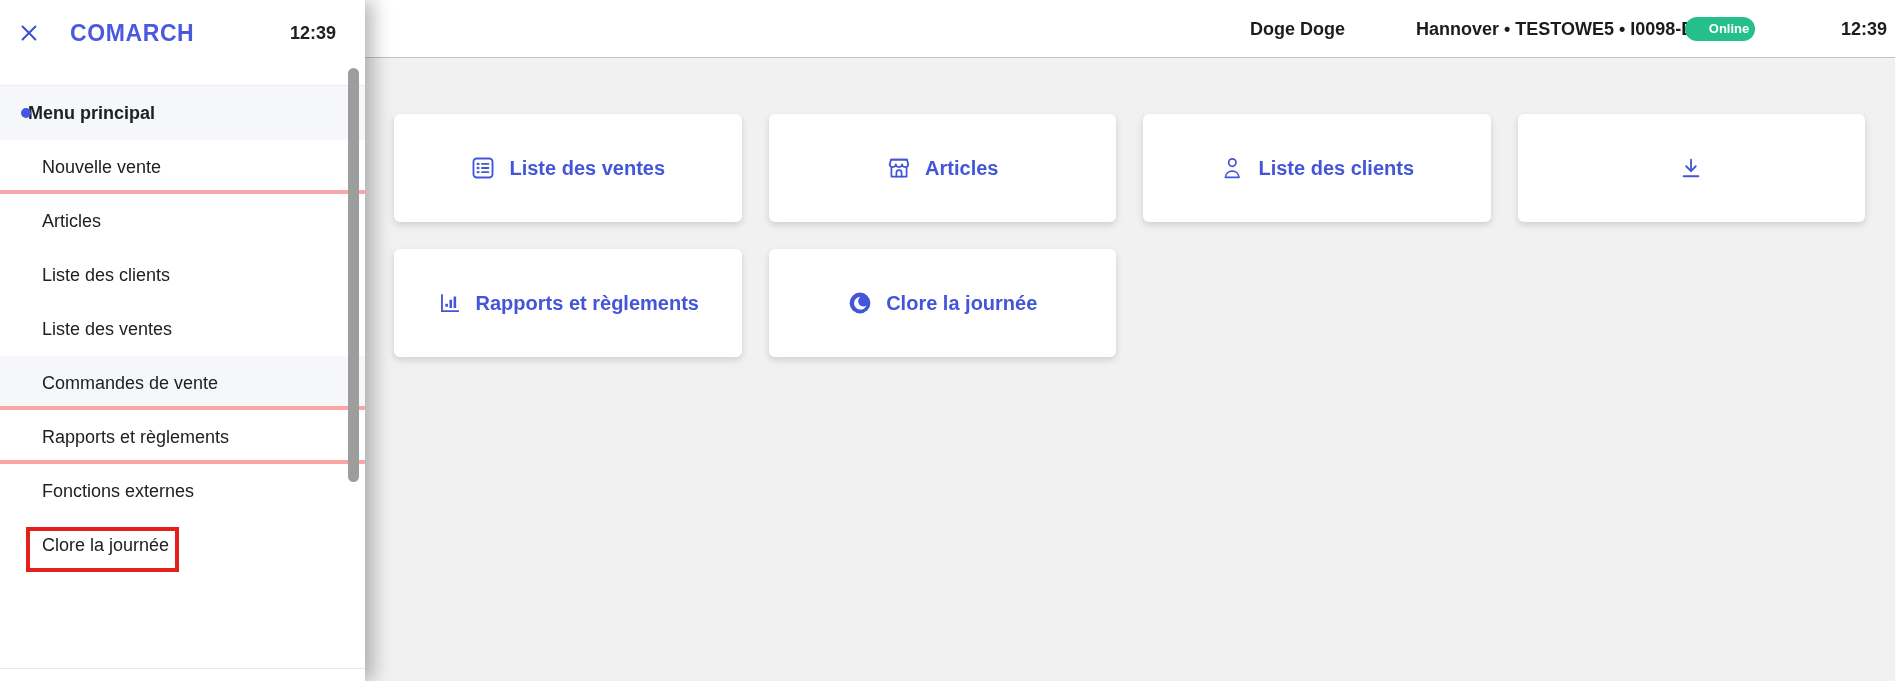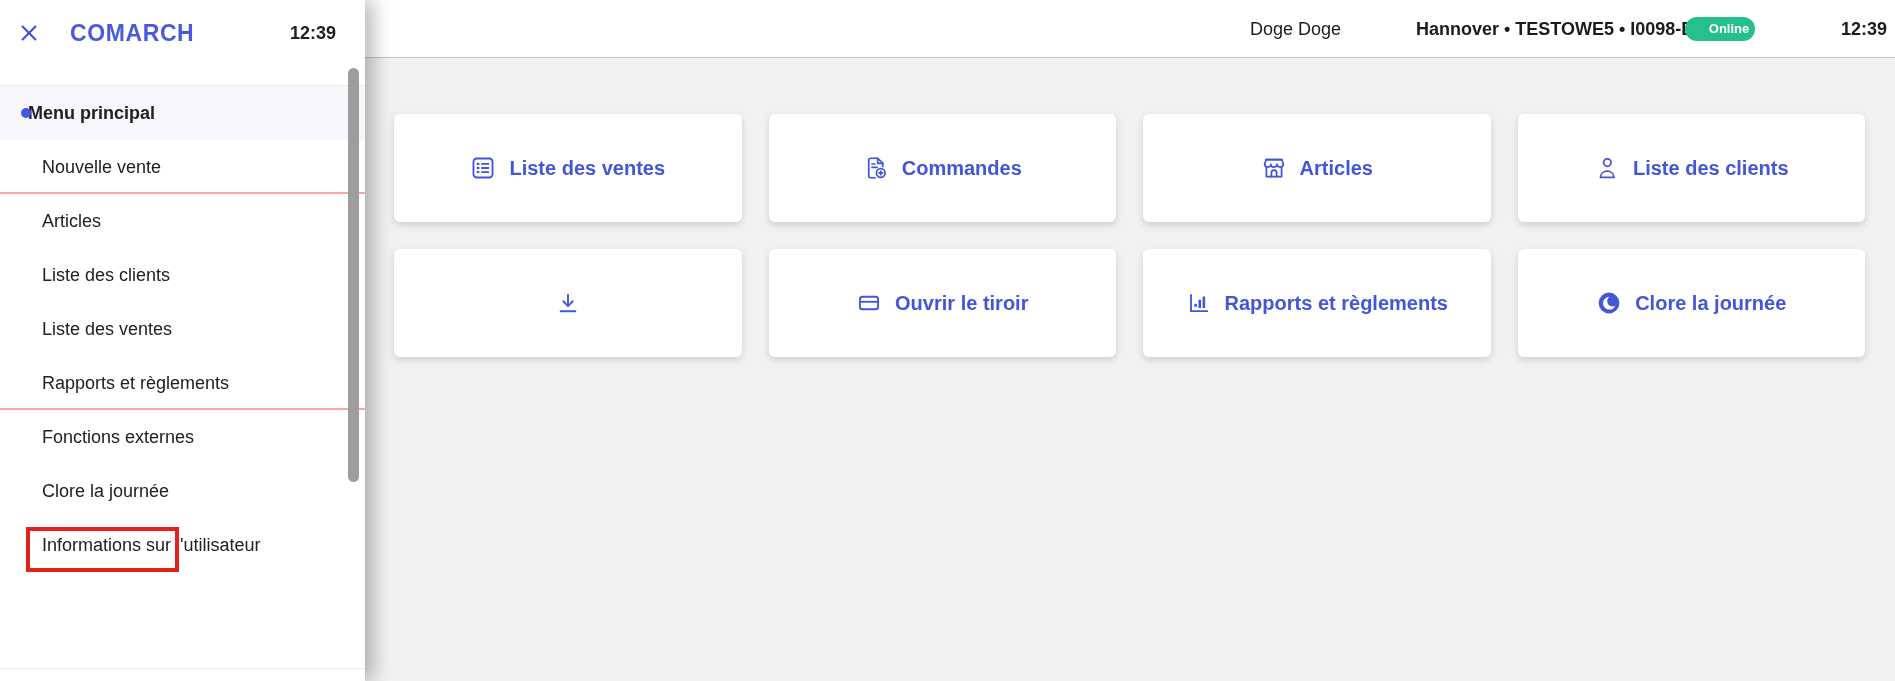--- a/index.html
+++ b/index.html
@@ -19,41 +19,41 @@
   .logo { margin-left:28px; font-size:23px; font-weight:800; letter-spacing:0.6px; color:#4a5ae0; }
   .sidebar-time { margin-left:auto; margin-right:29px; font-size:18px; font-weight:700; color:#202124; }
 
   .menu { margin-top:19px; border-top:1px solid #ededed; }
   .menu-item {
     position:relative; height:54px; line-height:54px; padding-left:42px;
     font-size:18px; color:#202124; cursor:pointer; white-space:nowrap;
   }
   .menu-item.hl { background:#f6f7fb; }
   .menu-item.bold { font-weight:700;padding-left:28px; }
-  .menu-item.sep { border-bottom:2px solid #fca5a5; }
+  .menu-item.sep { border-bottom:4px solid #fca5a5; }
   .menu-dot {
     position:absolute; left:21px; top:50%; transform:translateY(-50%);
     width:10px; height:10px; border-radius:50%; background:#4656e0;
   }
   .annotation-box {
     position:absolute; left:26px; top:527px; width:153px; height:45px;
     border:4px solid #e2211c; z-index:6; pointer-events:none;
   }
   .bottom-sep { position:absolute; left:0; top:668px; width:365px; height:1px; background:#e9e9e9; }
   .scrollbar-thumb {
     position:absolute; right:6px; top:68px; width:11px; height:414px;
     background:#9d9d9d; border-radius:6px; cursor:pointer;
   }
 
   
   .main { position:absolute; left:365px; top:0; right:0; bottom:0; background:#f1f1f1; }
   .topbar {
     position:relative; height:58px; background:#ffffff; border-bottom:1px solid #c2c2c2;
   }
-  .topbar .user { position:absolute; left:885px; top:50%; transform:translateY(-50%); font-size:18px; font-weight:400; color:#1c1c1c; }
+  .topbar .user { position:absolute; left:885px; top:50%; transform:translateY(-50%); font-size:18px; font-weight:700; color:#1c1c1c; }
   .topbar .station { position:absolute; left:1051px; top:50%; transform:translateY(-50%); font-size:18px; font-weight:700; color:#1c1c1c; }
   .status-pill {
     position:absolute; left:1320px; top:50%; transform:translateY(-50%);
     width:70px; height:24px; border-radius:12px; background:#25bf8c;
     display:flex; align-items:center; justify-content:center;
     color:#ffffff; font-size:13px; font-weight:700;padding-left:18px;
   }
   .topbar .time { position:absolute; right:8px; top:50%; transform:translateY(-50%); font-size:18px; font-weight:700; color:#1c1c1c; }
 
   .tiles {
@@ -95,31 +95,31 @@
     </div>
     <div class="menu-item">
       <span>Articles</span>
     </div>
     <div class="menu-item">
       <span>Liste des clients</span>
     </div>
     <div class="menu-item">
       <span>Liste des ventes</span>
     </div>
+    <div class="menu-item hl sep">
+      <span>Commandes de vente</span>
+    </div>
     <div class="menu-item sep">
       <span>Rapports et règlements</span>
     </div>
     <div class="menu-item">
       <span>Fonctions externes</span>
     </div>
     <div class="menu-item">
       <span>Clore la journée</span>
-    </div>
-    <div class="menu-item">
-      <span>Informations sur l'utilisateur</span>
     </div>
   </div>
 
   <div class="annotation-box"></div>
   <div class="bottom-sep"></div>
   <div class="scrollbar-thumb"></div>
 </div>
 
 <div class="main">
   <div class="topbar">
@@ -137,32 +137,20 @@
         <line x1="11" y1="8.2" x2="17" y2="8.2"></line>
           <line x1="11" y1="12" x2="17" y2="12"></line>
           <line x1="11" y1="15.8" x2="17" y2="15.8"></line>
         <line x1="7.2" y1="8.2" x2="7.7" y2="8.2" stroke-width="2.2"></line>
           <line x1="7.2" y1="12" x2="7.7" y2="12" stroke-width="2.2"></line>
           <line x1="7.2" y1="15.8" x2="7.7" y2="15.8" stroke-width="2.2"></line>
       </svg>
       <span class="tile-label">Liste des ventes</span>
     </div>
 
-    <div class="tile">
-      <svg class="tile-icon" viewBox="0 0 24 24" fill="none" stroke="#4355d8" stroke-width="1.6" stroke-linecap="round" stroke-linejoin="round">
-        <path d="M11.2 21H7.2c-1.05 0-1.9-.85-1.9-1.9V4.9C5.3 3.85 6.15 3 7.2 3h6.4l4.6 4.6v3"></path>
-        <path d="M13.6 3v4.8h4.8"></path>
-        <line x1="8.3" y1="8.3" x2="10.8" y2="8.3"></line>
-          <line x1="8.3" y1="11.5" x2="13" y2="11.5"></line>
-        <circle cx="16.4" cy="16.6" r="4"></circle>
-        <line x1="16.4" y1="15" x2="16.4" y2="18.2"></line>
-          <line x1="14.8" y1="16.6" x2="18" y2="16.6"></line>
-      </svg>
-      <span class="tile-label">Commandes</span>
-    </div>
 
     <div class="tile">
       <svg class="tile-icon" viewBox="0 0 24 24" fill="none" stroke="#4355d8" stroke-width="1.6" stroke-linecap="round" stroke-linejoin="round">
         <path d="M4.6 4.3h14.8"></path>
         <path d="M3.4 8.6 4.7 4.3h14.6l1.3 4.3"></path>
         <path d="M3.4 8.6a2.85 2.5 0 0 0 5.7 0a2.85 2.5 0 0 0 5.7 0a2.85 2.5 0 0 0 5.7 0"></path>
         <path d="M5 11v9h14v-9"></path>
         <path d="M9.6 20v-3.7a2.4 2.4 0 0 1 4.8 0V20"></path>
       </svg>
       <span class="tile-label">Articles</span>
@@ -177,27 +165,20 @@
     </div>
 
     <div class="tile">
       <svg class="tile-icon" viewBox="0 0 24 24" fill="none" stroke="#4355d8" stroke-width="1.7" stroke-linecap="round" stroke-linejoin="round">
         <path d="M12 4.2v10.2"></path>
         <path d="M7.6 10.4l4.4 4.4 4.4-4.4"></path>
         <path d="M5.2 19.6h13.6"></path>
       </svg>
     </div>
 
-    <div class="tile">
-      <svg class="tile-icon" viewBox="0 0 24 24" fill="none" stroke="#4355d8" stroke-width="1.7" stroke-linejoin="round">
-        <rect x="3.6" y="6.2" width="16.8" height="11.6" rx="2.4"></rect>
-        <line x1="3.6" y1="10.9" x2="20.4" y2="10.9"></line>
-      </svg>
-      <span class="tile-label">Ouvrir le tiroir</span>
-    </div>
 
     <div class="tile">
       <svg class="tile-icon" viewBox="0 0 24 24" fill="none" stroke="#4355d8" stroke-width="1.7" stroke-linecap="round">
         <path d="M4.6 4.5v15"></path>
         <path d="M4.6 19.5h15"></path>
         <rect x="7.7" y="12.8" width="2.4" height="2.6" rx="0.5" fill="#4355d8" stroke="none"></rect>
         <rect x="11.5" y="9" width="2.4" height="7.6" rx="0.5" fill="#4355d8" stroke="none"></rect>
         <rect x="15.3" y="6" width="2.4" height="10.6" rx="0.5" fill="#4355d8" stroke="none"></rect>
       </svg>
       <span class="tile-label">Rapports et règlements</span>

